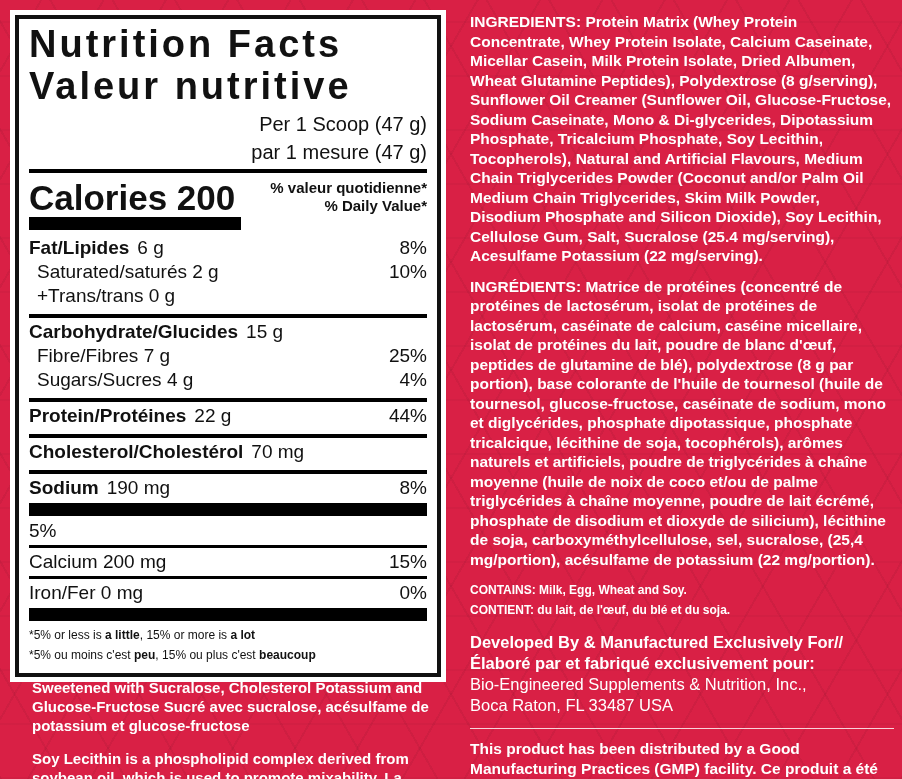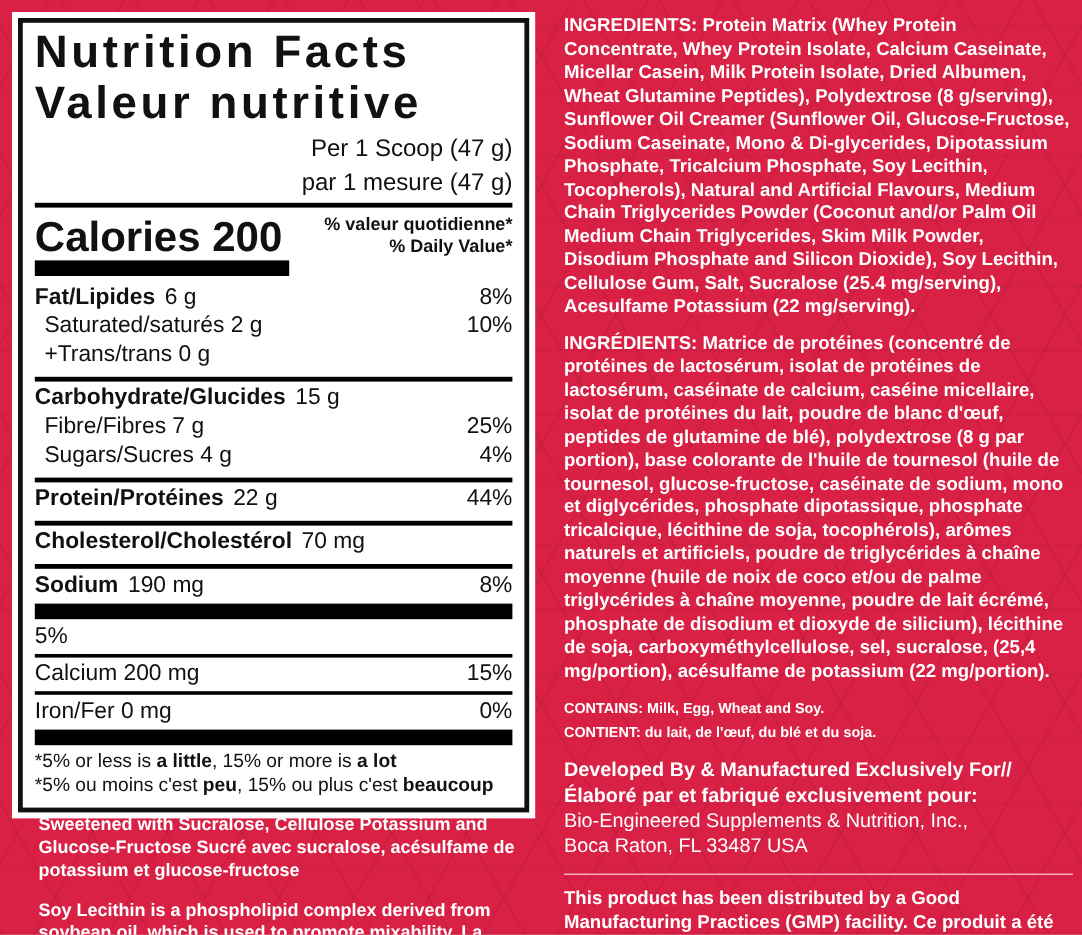--- a/index.html
+++ b/index.html
@@ -39,21 +39,21 @@
   .cal-left{font-size:35px;font-weight:bold;line-height:34px;}
   .dv-head{text-align:right;font-size:15px;font-weight:bold;line-height:18px;}
 
   .row{display:flex;justify-content:space-between;align-items:baseline;
        font-size:19px;line-height:20px;padding:2px 0;}
   .row .nm b{font-weight:bold;}
   .row .amt{margin-left:8px;}
   .row.indent .nm{padding-left:8px;}
   .pct{font-size:19px;}
 
-  .fn{font-size:16px;line-height:20px;margin-top:4px;}
+  .fn{font-size:12px;line-height:20px;margin-top:4px;}
   .fn b{font-weight:bold;}
 
   
   .left-notes{
     position:absolute;left:32px;top:678px;width:412px;
     color:#fff;font-size:15px;line-height:19px;font-weight:600;
   }
   .left-notes p{margin:0 0 14px 0;}
 
   
@@ -165,21 +165,21 @@
 
       <div class="bar"></div>
 
       <div class="fn"><span>*5% or less is </span><b>a little</b><span>, 15% or more is </span><b>a lot</b></div>
       <div class="fn" style="margin-top:0;"><span>*5% ou moins c'est </span><b>peu</b><span>, 15% ou plus c'est </span><b>beaucoup</b></div>
 
     </div>
   </div>
 
   <div class="left-notes">
-    <p>Sweetened with Sucralose, Cellulose Potassium and Glucose-Fructose Sucré avec sucralose, acésulfame de potassium et glucose-fructose</p>
+    <p>Sweetened with Sucralose, Cholesterol Potassium and Glucose-Fructose Sucré avec sucralose, acésulfame de potassium et glucose-fructose</p>
     <p>Soy Lecithin is a phospholipid complex derived from soybean oil, which is used to promote mixability. La lécithine de soja, un complexe de phospholipides dérivé de l'huile de soja, est utilisée pour favoriser la miscibilité.</p>
   </div>
 
   <div class="right-col">
 
     <p><span class="hd">INGREDIENTS:</span> <span>Protein Matrix (Whey Protein Concentrate, Whey Protein Isolate, Calcium Caseinate, Micellar Casein, Milk Protein Isolate, Dried Albumen, Wheat Glutamine Peptides), Polydextrose (8 g/serving), Sunflower Oil Creamer (Sunflower Oil, Glucose-Fructose, Sodium Caseinate, Mono &amp; Di-glycerides, Dipotassium Phosphate, Tricalcium Phosphate, Soy Lecithin, Tocopherols), Natural and Artificial Flavours, Medium Chain Triglycerides Powder (Coconut and/or Palm Oil Medium Chain Triglycerides, Skim Milk Powder, Disodium Phosphate and Silicon Dioxide), Soy Lecithin, Cellulose Gum, Salt, Sucralose (25.4 mg/serving), Acesulfame Potassium (22 mg/serving).</span></p>
 
     <p><span class="hd">INGRÉDIENTS:</span> <span>Matrice de protéines (concentré de protéines de lactosérum, isolat de protéines de lactosérum, caséinate de calcium, caséine micellaire, isolat de protéines du lait, poudre de blanc d'œuf, peptides de glutamine de blé), polydextrose (8 g par portion), base colorante de l'huile de tournesol (huile de tournesol, glucose-fructose, caséinate de sodium, mono et diglycérides, phosphate dipotassique, phosphate tricalcique, lécithine de soja, tocophérols), arômes naturels et artificiels, poudre de triglycérides à chaîne moyenne (huile de noix de coco et/ou de palme triglycérides à chaîne moyenne, poudre de lait écrémé, phosphate de disodium et dioxyde de silicium), lécithine de soja, carboxyméthylcellulose, sel, sucralose, (25,4 mg/portion), acésulfame de potassium (22 mg/portion).</span></p>
 
     <div class="contains">

